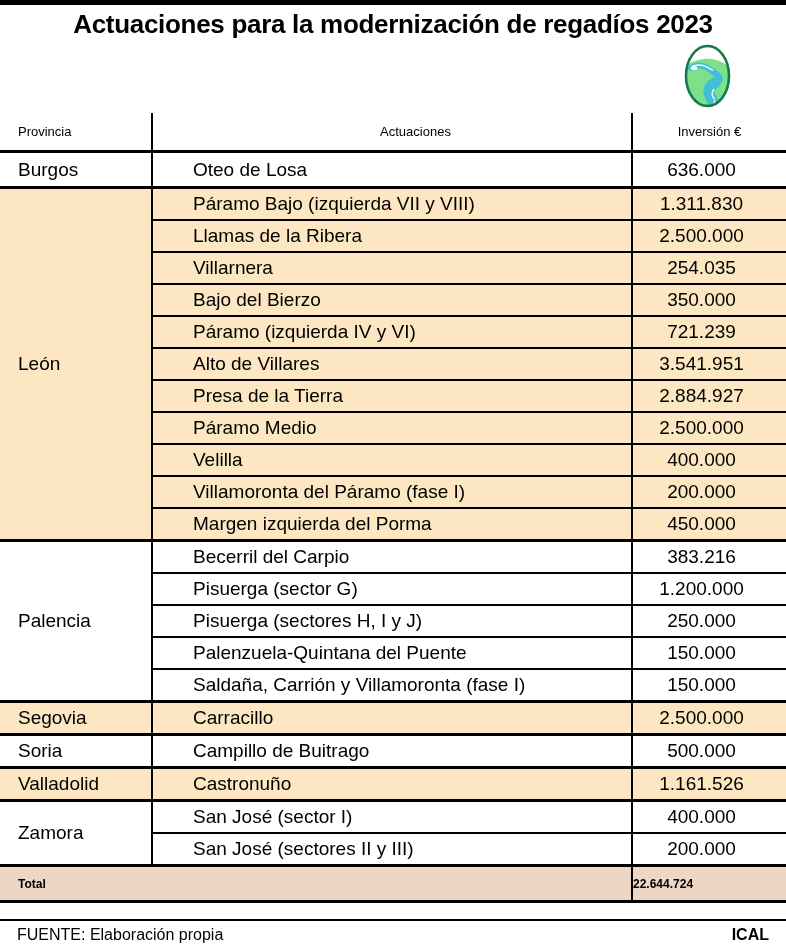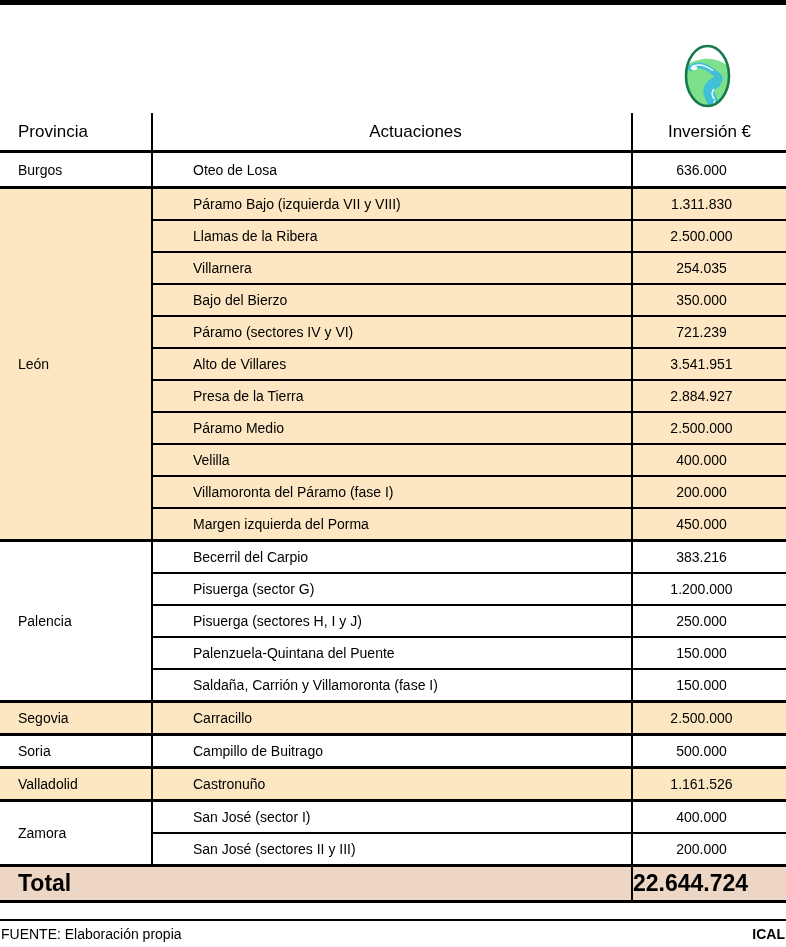--- a/index.html
+++ b/index.html
@@ -11,55 +11,56 @@
   .title {
     position:absolute; top:9px; left:0; width:786px; text-align:center;
     font-size:26px; font-weight:bold; letter-spacing:-0.3px;
   }
   .logo { position:absolute; left:684px; top:44px; width:47px; height:64px; }
 
   table.invest {
     position:absolute; top:113px; left:0; width:786px;
     border-collapse:collapse; table-layout:fixed;
   }
-  th { font-weight:normal; font-size:17px; height:35px; vertical-align:middle;
+  th { font-weight:normal; font-size:13px; height:35px; vertical-align:middle;
        border-bottom:3px solid var(--line); background:#fff; }
   th.h-prov { text-align:left; padding-left:18px; border-right:2px solid var(--line); }
   th.h-act  { text-align:center;padding-left:48px; }
   th.h-inv  { text-align:center; border-left:2px solid var(--line); }
 
-  td { font-size:14px; vertical-align:middle; padding:0; }
+  td { font-size:19px; vertical-align:middle; padding:0; }
   tbody td { height:30px; }
   tbody tr.first-row td { height:33px; }
   td.col-prov { padding-left:18px; border-right:2px solid var(--line); }
   td.col-act  { padding-left:40px; }
   td.col-inv  { text-align:center; padding-right:16px; border-left:2px solid var(--line); }
   tr.group-start td { border-top:3px solid var(--line); }
   tr.inner td { border-top:2px solid var(--line); }
   tr.shaded td { background:var(--shade); }
 
   tfoot td { border-top:3px solid var(--line); border-bottom:3px solid var(--line);
-             background:var(--total-shade); height:33px; font-weight:bold; font-size:23px;margin-left:46px; }
+             background:var(--total-shade); height:33px; font-weight:bold; font-size:12px;margin-left:46px; }
   td.total-label { padding-left:18px; }
   td.total-value { text-align:left; padding-right:8px; border-left:2px solid var(--line); }
 
   .footer-rule { position:absolute; top:919px; left:0; width:786px; height:2px; background:var(--line); }
   .footer {
     position:absolute; top:926px; left:0; width:786px; box-sizing:border-box;
-    display:flex; justify-content:space-between; padding:0 1px; font-size:14px;
+    display:flex; justify-content:space-between; padding:0 17px; font-size:16px;
   }
   .footer .credit { font-weight:bold; }
 </style>
 </head>
 <body>
 
 <div class="canvas">
 
   <div class="topbar"></div>
 
+  <div class="title">Actuaciones para la modernización de regadíos 2023</div>
 
   <svg class="logo" viewBox="0 0 47 64" aria-hidden="true">
     <defs>
       <clipPath id="logoClip">
           <ellipse cx="23.5" cy="32" rx="21.5" ry="30"></ellipse>
         </clipPath>
     </defs>
     <ellipse cx="23.5" cy="32" rx="21.5" ry="30" style="fill:var(--logo-white)"></ellipse>
     <g clip-path="url(#logoClip)">
       <path d="M -3,26 C 8,15 22,13 32,16 C 40,18 45,22 50,28 L 50,66 L -3,66 Z" style="fill:var(--logo-green-light)"></path>
@@ -103,21 +104,21 @@
         </tr>
         <tr class="inner shaded">
           <td class="col-act">Villarnera</td>
           <td class="col-inv">254.035</td>
         </tr>
         <tr class="inner shaded">
           <td class="col-act">Bajo del Bierzo</td>
           <td class="col-inv">350.000</td>
         </tr>
         <tr class="inner shaded">
-          <td class="col-act">Páramo (sectores IV y VI)</td>
+          <td class="col-act">Páramo (izquierda IV y VI)</td>
           <td class="col-inv">721.239</td>
         </tr>
         <tr class="inner shaded">
           <td class="col-act">Alto de Villares</td>
           <td class="col-inv">3.541.951</td>
         </tr>
         <tr class="inner shaded">
           <td class="col-act">Presa de la Tierra</td>
           <td class="col-inv">2.884.927</td>
         </tr>

